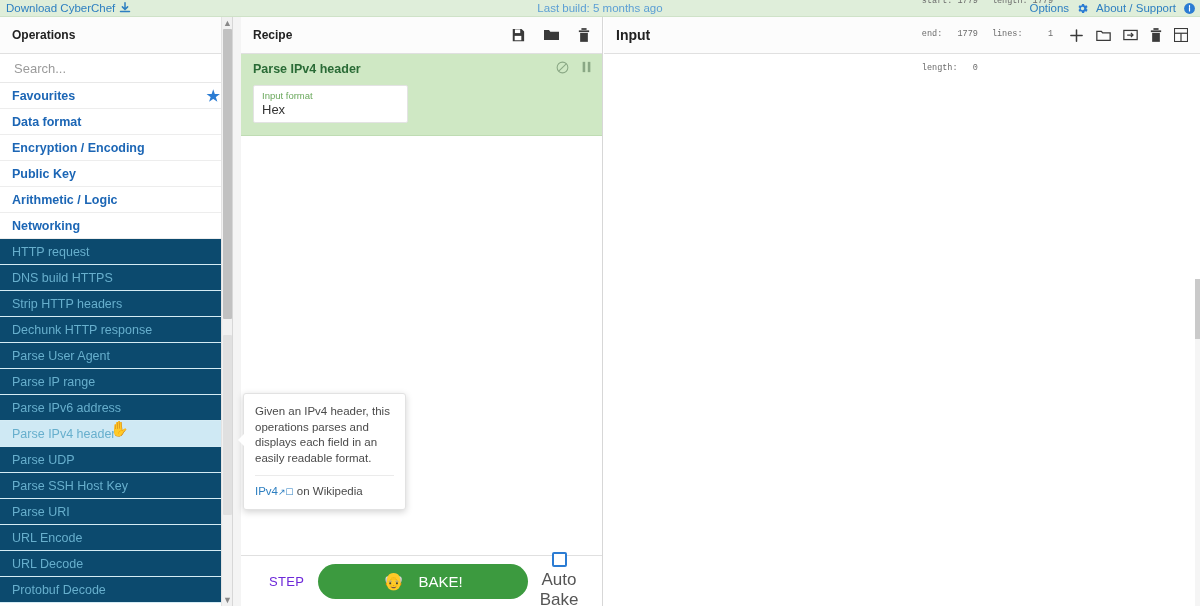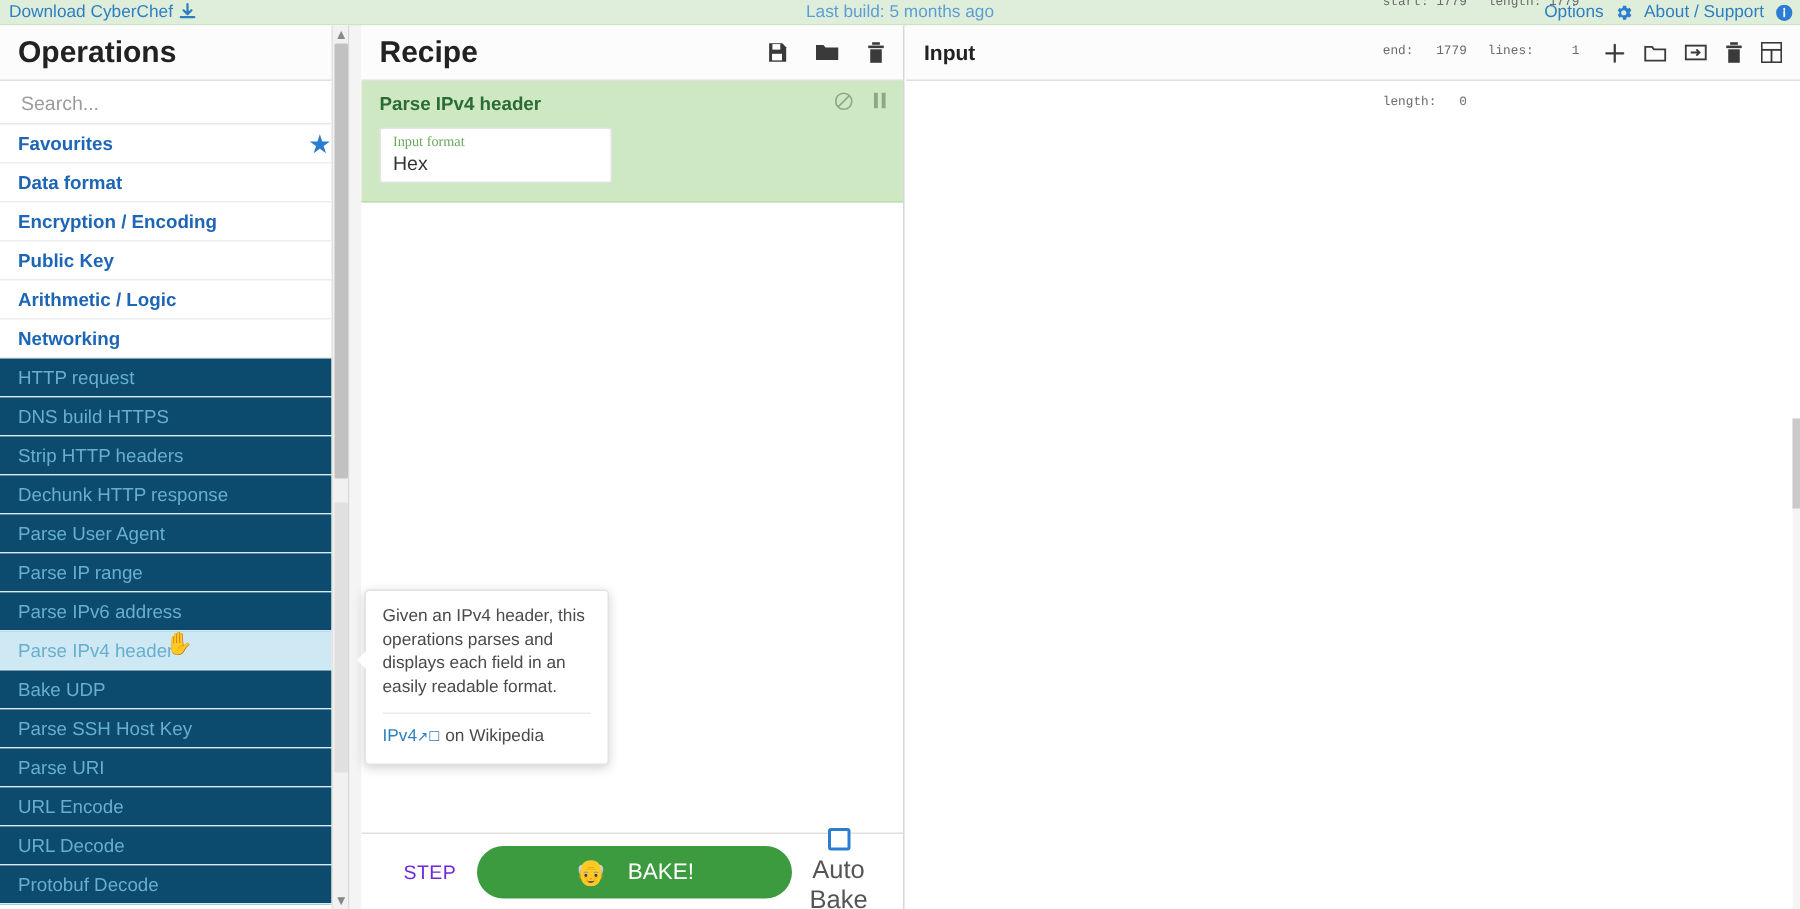--- a/index.html
+++ b/index.html
@@ -56,21 +56,21 @@
   }
   .ops-scrollbar .thumb2 {
     position: absolute; left: 1px; top: 318px; width: 9px; height: 180px;
     background: #e0e0e0; border-radius: 1px;
   }
 
   
   .panel-title {
     height: 37px; border-bottom: 1px solid #e0e0e0;
     display: flex; align-items: center; padding: 0 12px;
-    font-weight: bold; font-size: 20px; color: #222;
+    font-weight: bold; font-size: 12px; color: #222;
     background: #fcfcfc;
   }
   .panel-title .spacer { flex: 1; }
 
   
   .ops-search {
     height: 29px; border-bottom: 1px solid #e8e8e8;
     display: flex; align-items: center; padding: 0 12px;
   }
   .ops-search input {
@@ -119,21 +119,21 @@
   .recipe-op {
     background: #cfe8c4; border-bottom: 1px solid #bfdcb3;
     padding: 8px 12px 12px 12px; position: relative;
   }
   .recipe-op .title { color: #2a6b36; font-weight: bold; font-size: 12.5px; }
   .recipe-op .ops-icons { position: absolute; right: 10px; top: 7px; display: flex; gap: 12px; color: #7d9d78; }
   .arg-box {
     margin-top: 9px; background: #fff; border: 1px solid #e3e3e3; border-radius: 2px;
     width: 155px; padding: 4px 8px 5px 8px;
   }
-  .arg-box .lbl { color: #6aa85c; font-size: 9.5px; font-family: Liberation Serif, serif; }
+  .arg-box .lbl { color: #6aa85c; font-size: 9.5px; }
   .arg-box .val { color: #333; font-size: 13px; margin-top: 1px; }
 
   .bake-bar {
     position: absolute; left: 0; bottom: 0; width: 100%; height: 51px;
     border-top: 1px solid #e0e0e0; display: flex; align-items: center;
     padding: 0 12px; gap: 0; background: #fff;
   }
   .step-btn { color: #6d28d9; font-size: 13px; padding: 0 14px 0 16px; letter-spacing: .3px; cursor: pointer; }
   .bake-btn {
     flex: 1; height: 35px; background: #3c9a3f; border-radius: 18px;
@@ -242,21 +242,21 @@
     <div class="op">
         <span>Parse IP range</span>
       </div>
     <div class="op">
         <span>Parse IPv6 address</span>
       </div>
     <div class="op hovered">
         <span>Parse IPv4 header</span>
       </div>
     <div class="op">
-        <span>Bake UDP</span>
+        <span>Parse UDP</span>
       </div>
     <div class="op">
         <span>Parse SSH Host Key</span>
       </div>
     <div class="op">
         <span>Parse URI</span>
       </div>
     <div class="op">
         <span>URL Encode</span>
       </div>

